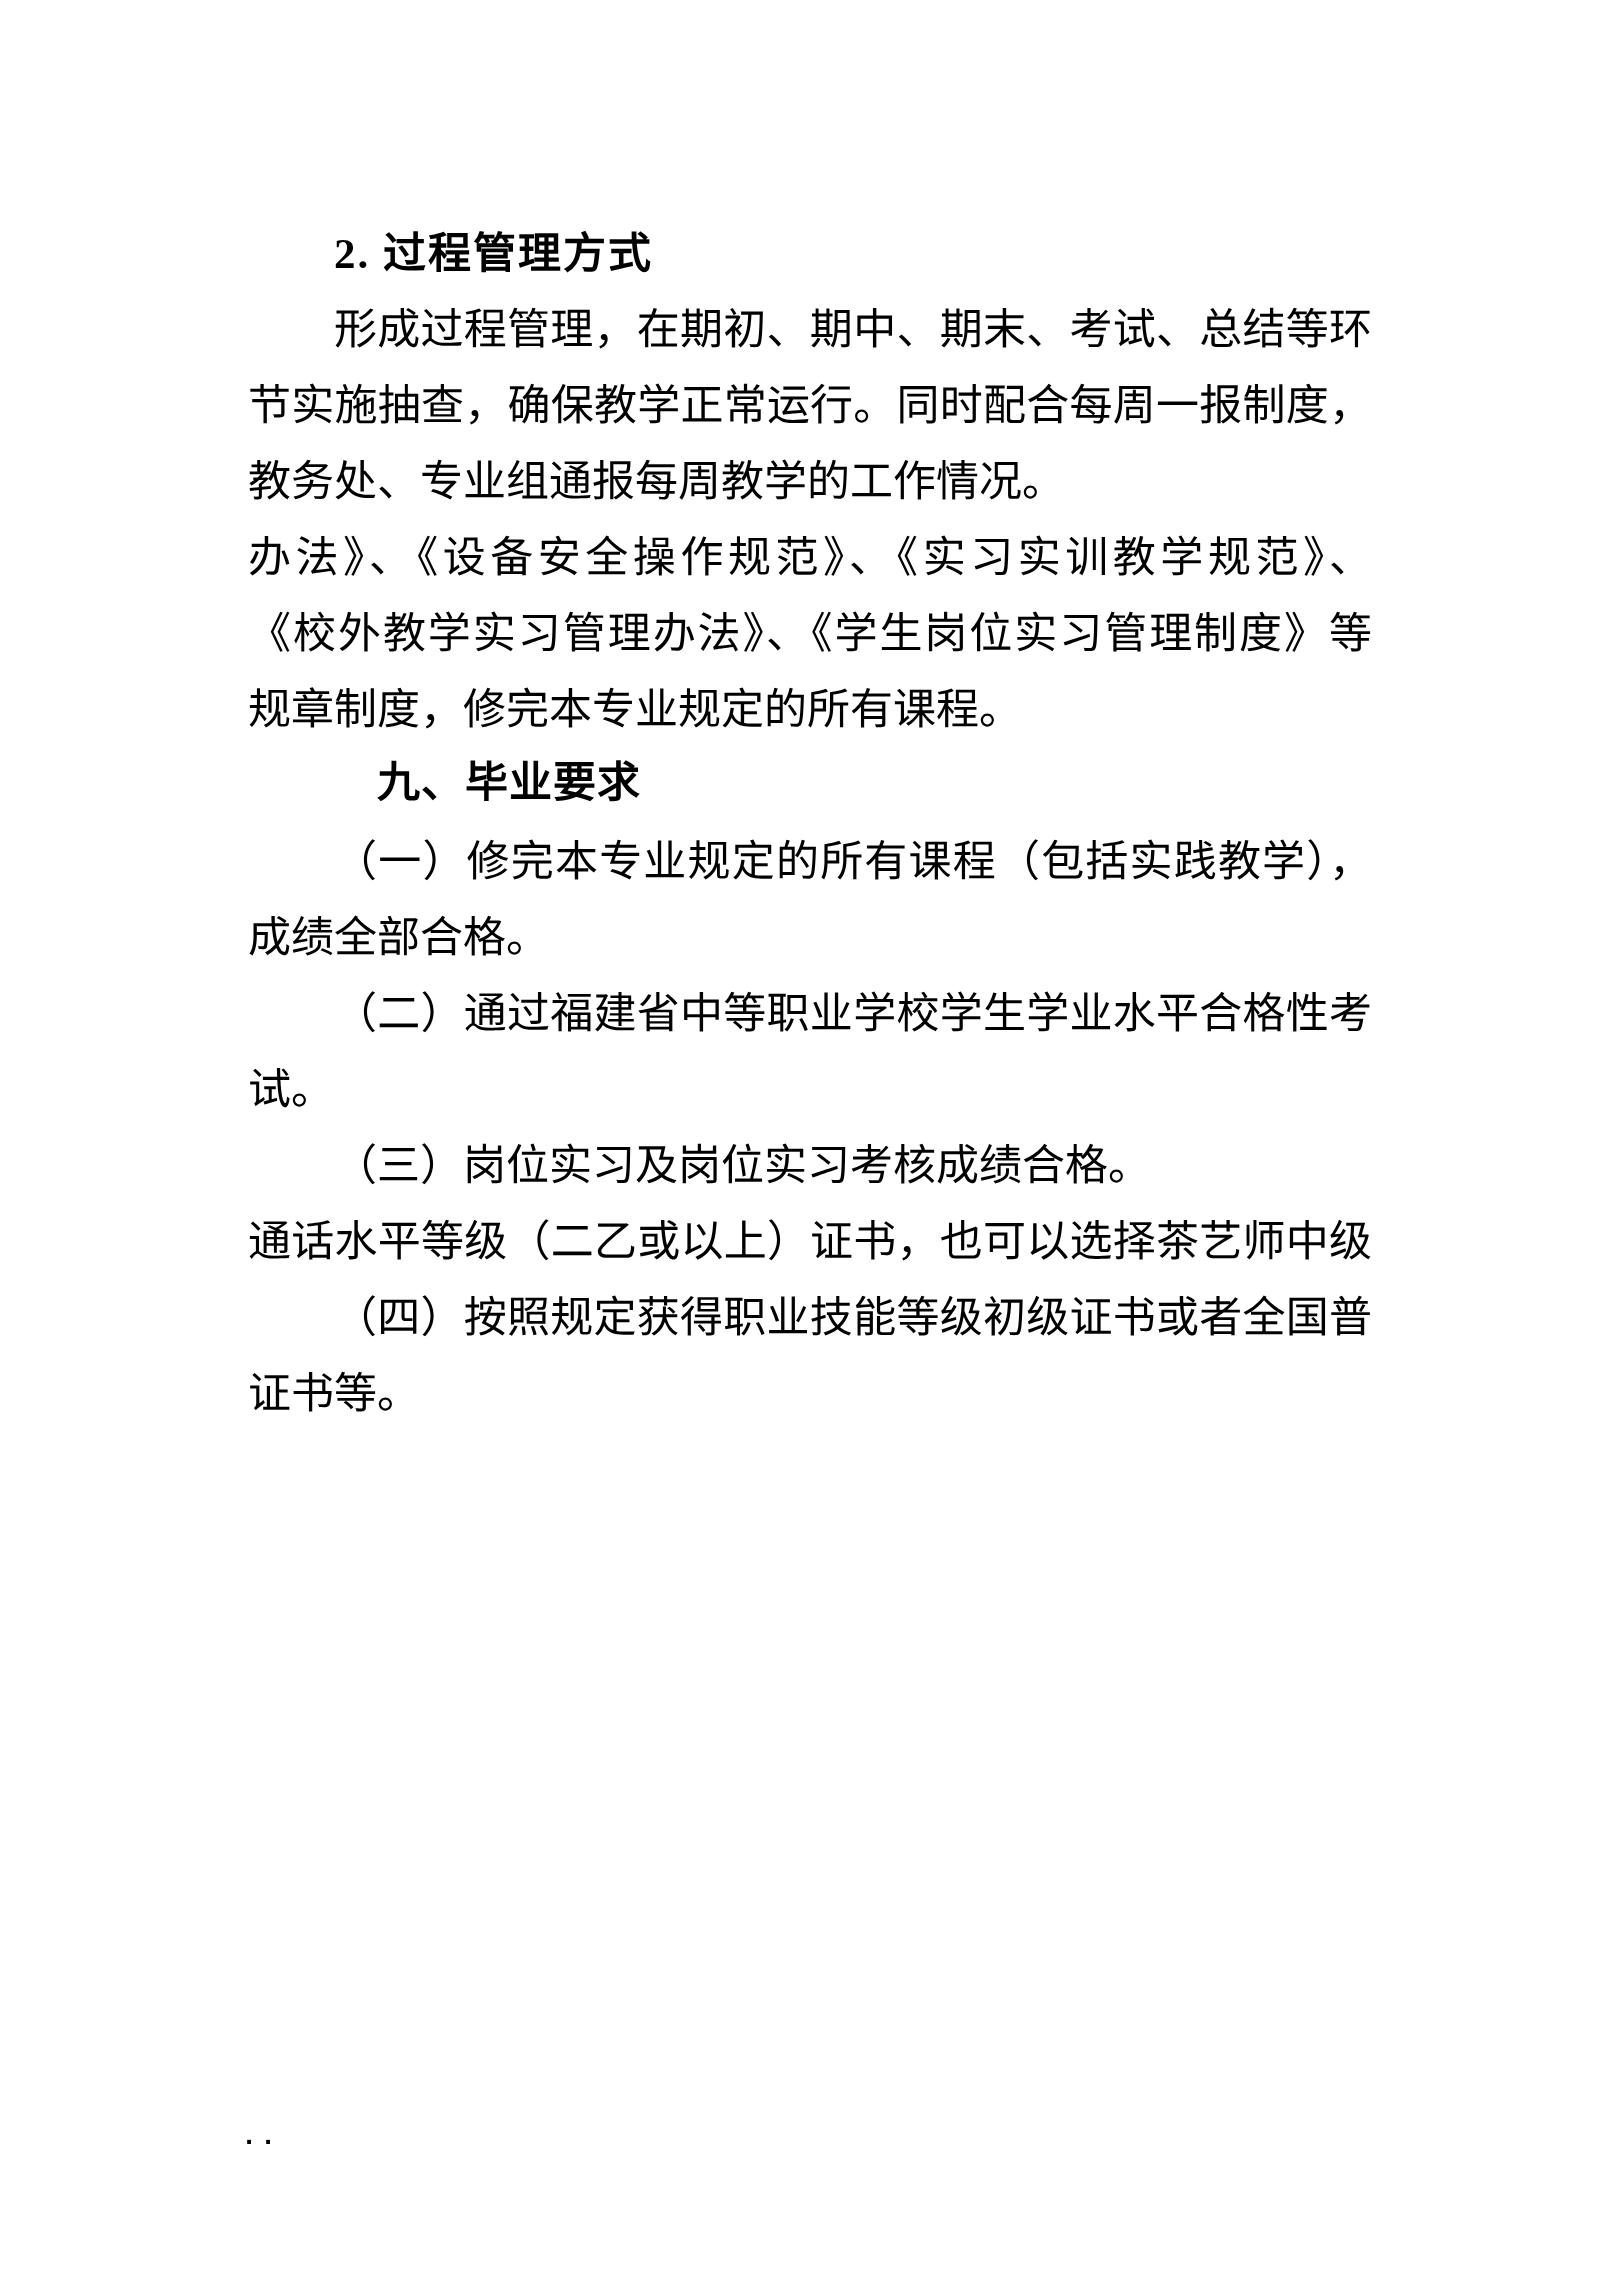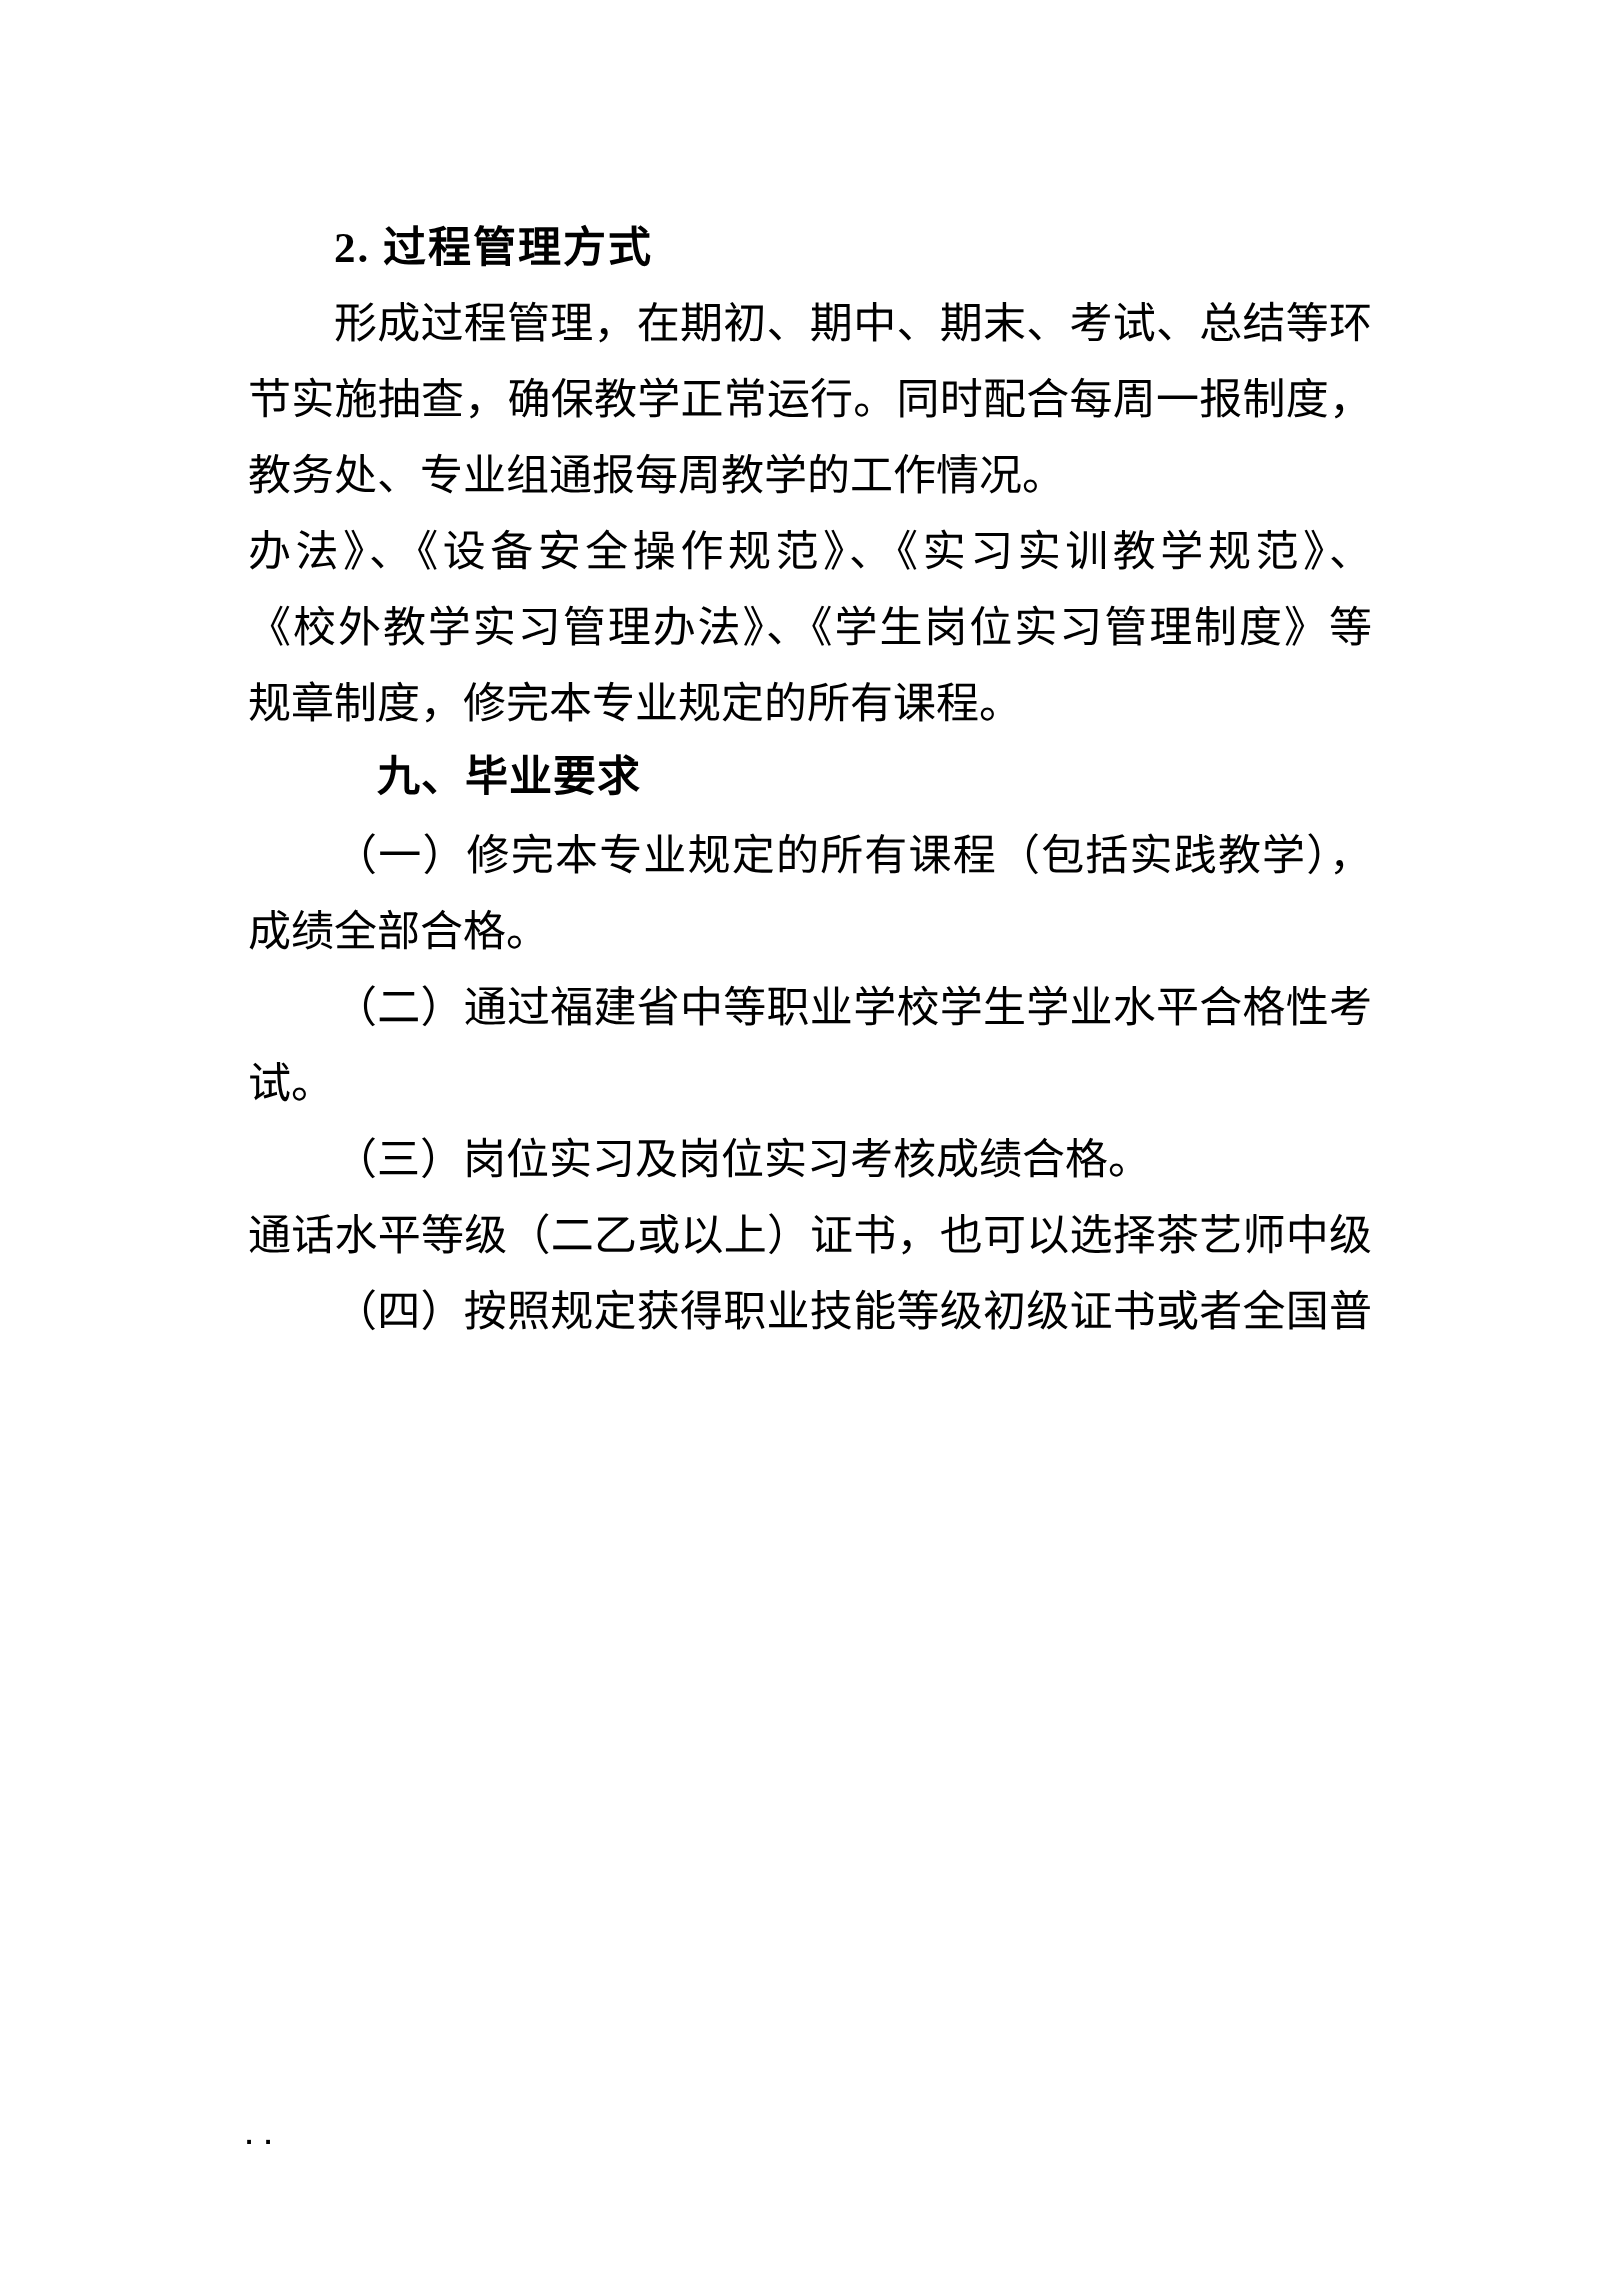--- a/index.html
+++ b/index.html
@@ -12,21 +12,21 @@
     width: 1621px;
     height: 2293px;
     background: #ffffff;
     color: #000000;
     overflow: hidden;
     font-family: "Liberation Serif", "DejaVu Serif", serif;
   }
   .text-block {
     position: absolute;
     left: 248px;
-    top: 210px;
+    top: 216px;
     width: 1124px;
   }
   .line {
     height: 76px;
     line-height: 76px;
     font-size: 43px;
     white-space: nowrap;
     font-kerning: none;
   }
   
@@ -77,16 +77,17 @@
       <div class="line j">《校外教学实习管理办法》、《学生岗位实习管理制度》等</div>
       <div class="line">规章制度，修完本专业规定的所有课程。</div>
       <div class="line h9">九、毕业要求</div>
       <div class="line j indent">（一）修完本专业规定的所有课程（包括实践教学），</div>
       <div class="line">成绩全部合格。</div>
       <div class="line j indent">（二）通过福建省中等职业学校学生学业水平合格性考</div>
       <div class="line">试。</div>
       <div class="line indent">（三）岗位实习及岗位实习考核成绩合格。</div>
       <div class="line j">通话水平等级（二乙或以上）证书，也可以选择茶艺师中级</div>
       <div class="line j indent">（四）按照规定获得职业技能等级初级证书或者全国普</div>
+      <div class="line">证书等。</div>
     </div>
   <span class="stray-mark">..</span>
 </div>
 
 
 </body></html>

